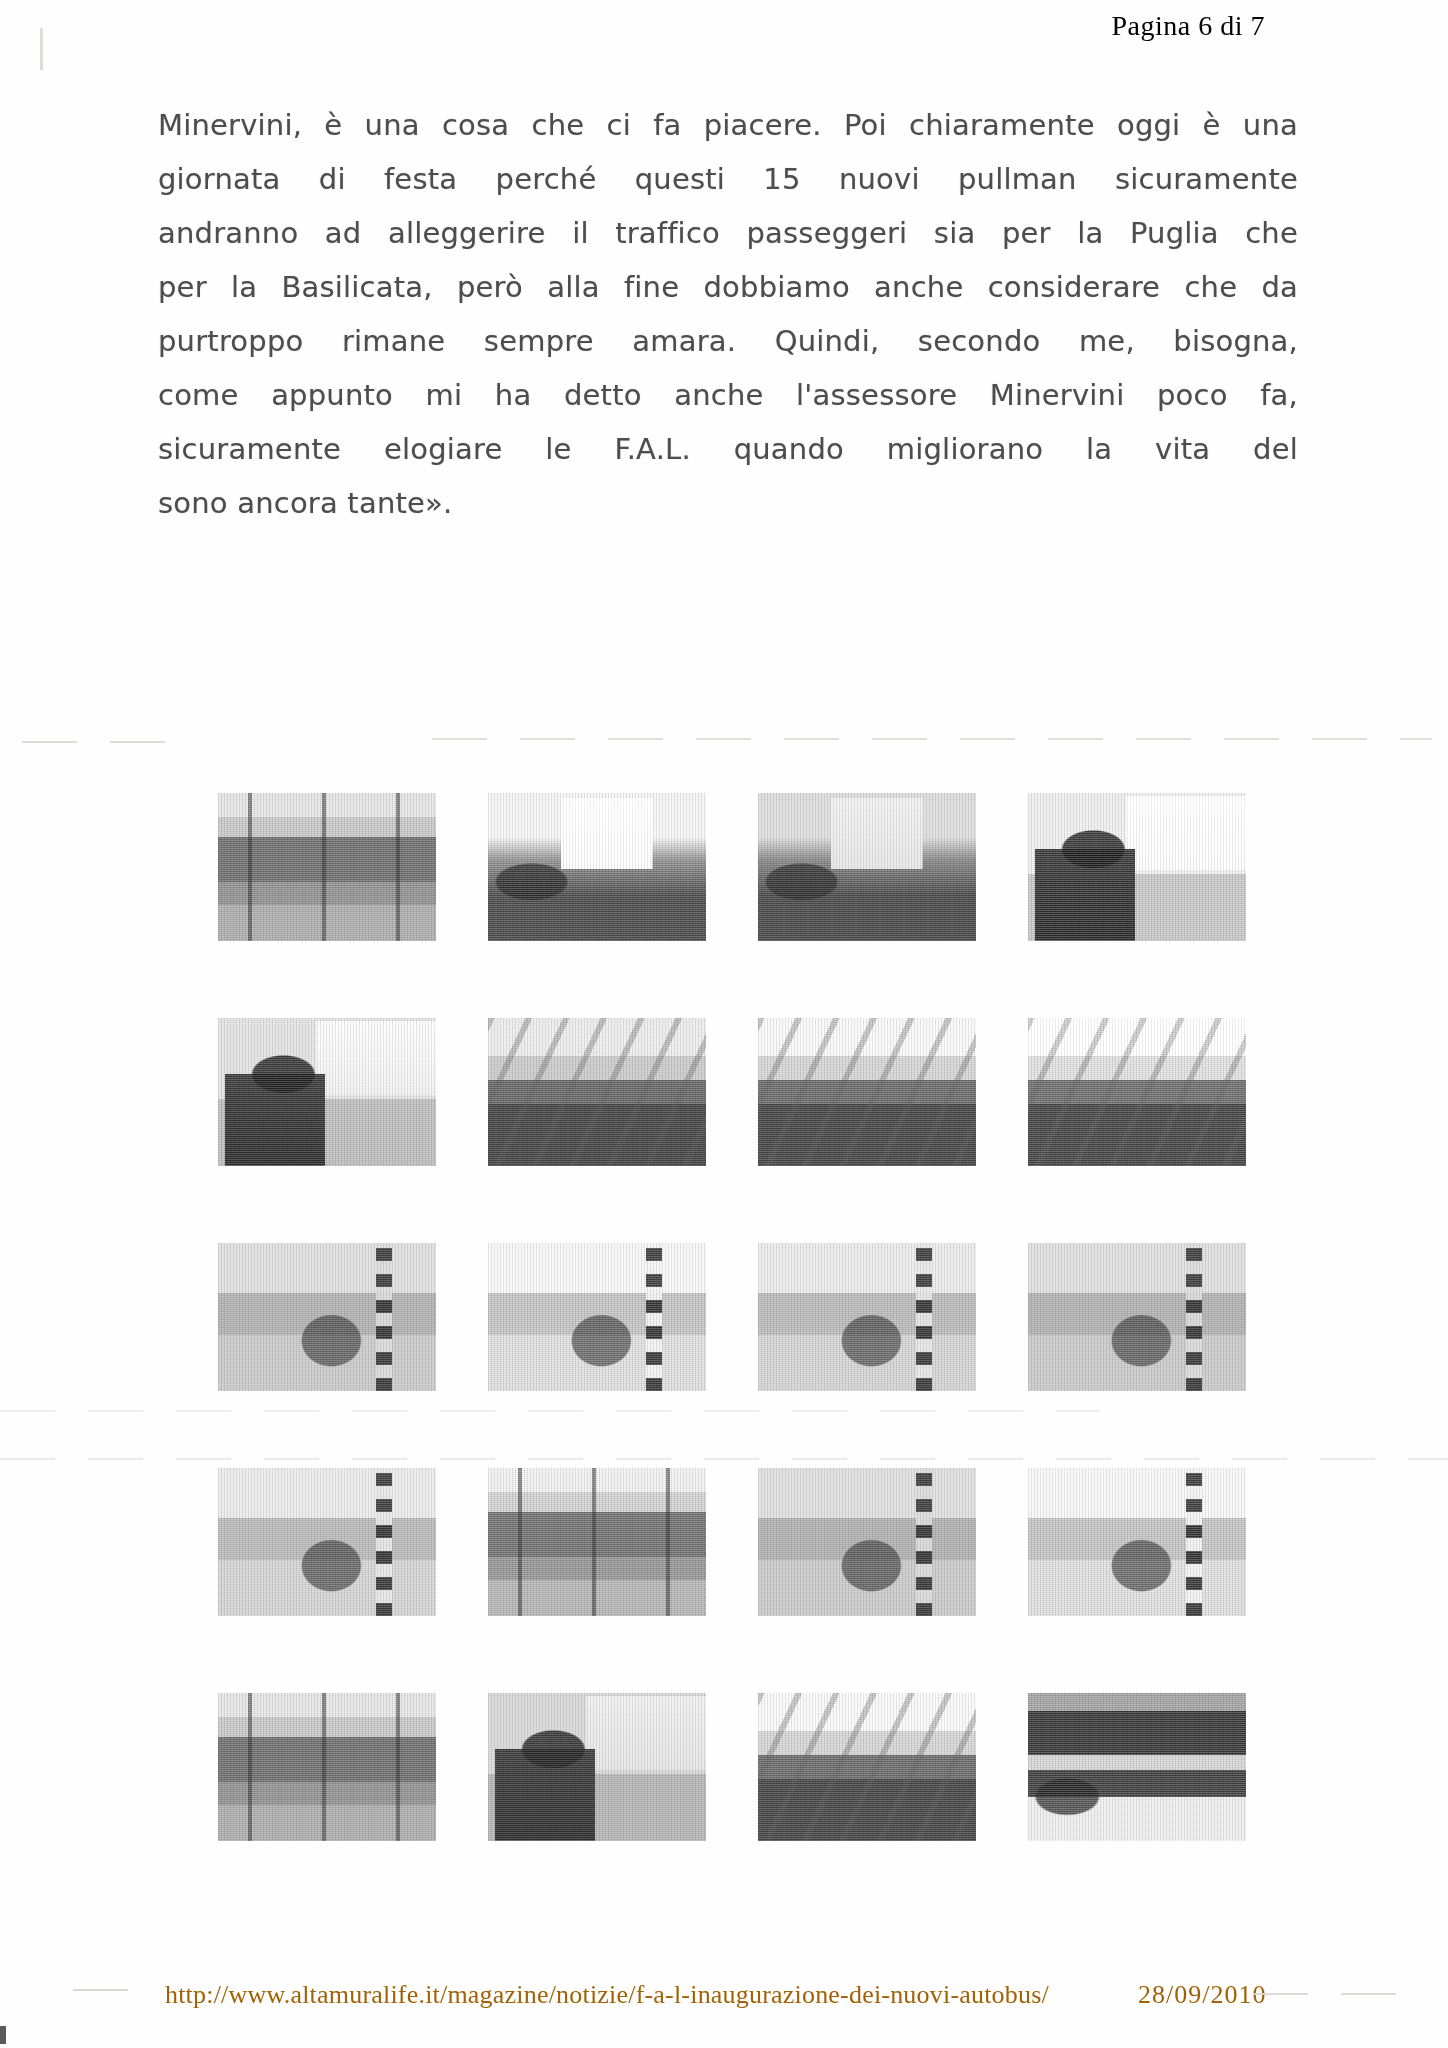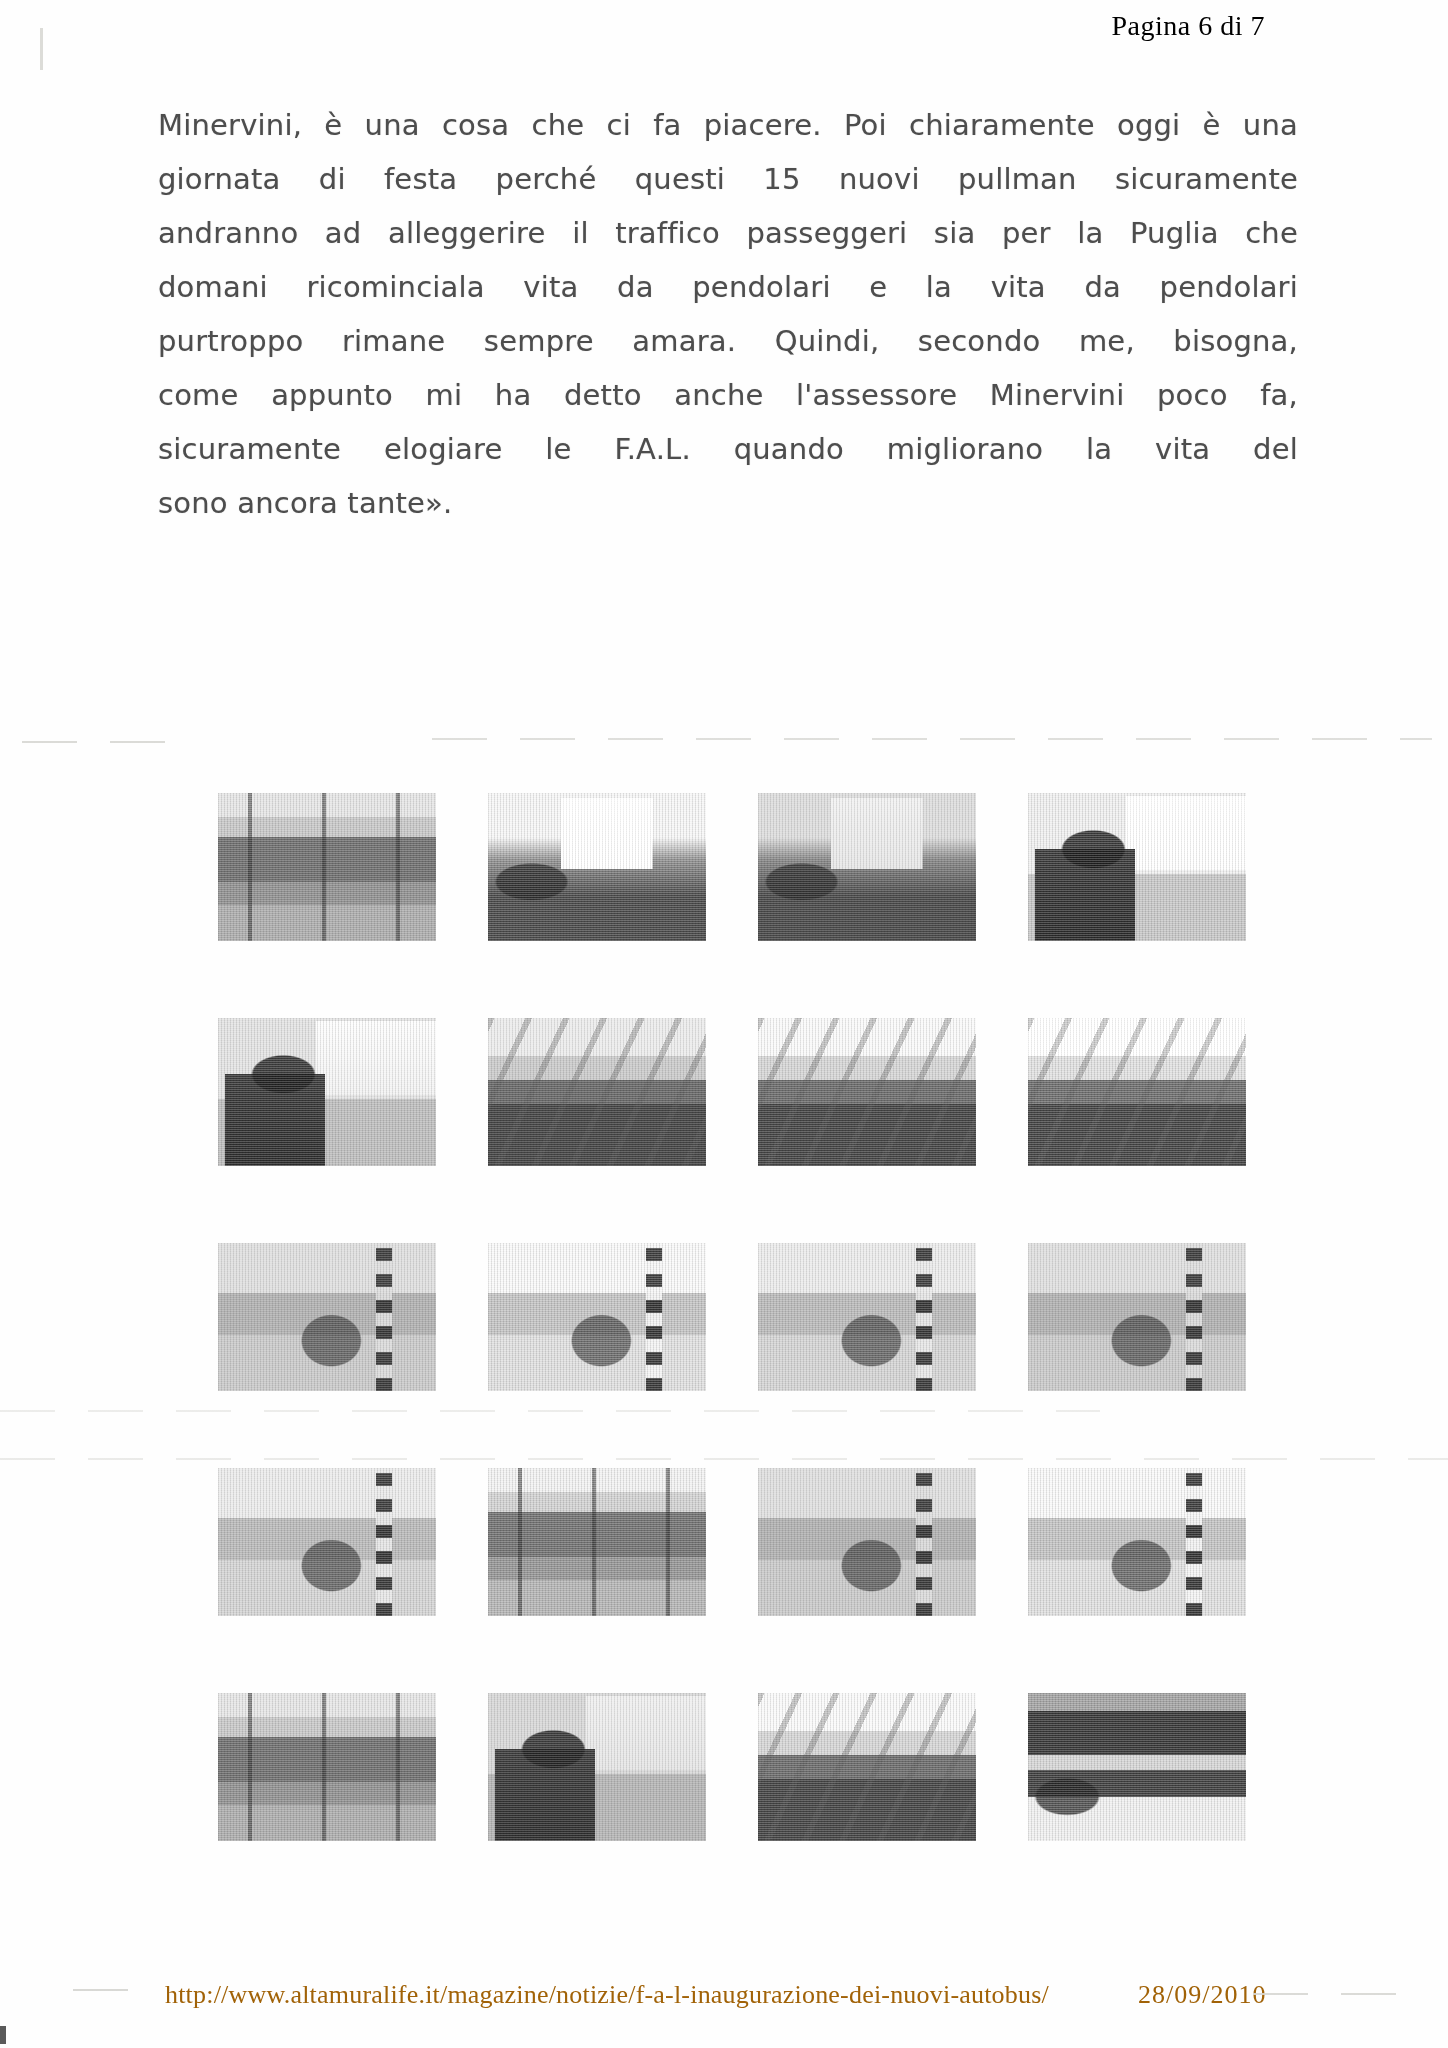--- a/index.html
+++ b/index.html
@@ -158,21 +158,21 @@
 <div class="page">
 
   <div class="page-indicator">Pagina 6 di 7</div>
 
   <div class="edge-mark-top"></div>
 
   <div class="article-text">
     <div class="tline">Minervini, è una cosa che ci fa piacere. Poi chiaramente oggi è una</div>
     <div class="tline">giornata di festa perché questi 15 nuovi pullman sicuramente</div>
     <div class="tline">andranno ad alleggerire il traffico passeggeri sia per la Puglia che</div>
-    <div class="tline">domani ricominciala vita da pendolari e la vita da pendolari</div>
+    <div class="tline">per la Basilicata, però alla fine dobbiamo anche considerare che da</div>
     <div class="tline">purtroppo rimane sempre amara. Quindi, secondo me, bisogna,</div>
     <div class="tline">come appunto mi ha detto anche l'assessore Minervini poco fa,</div>
     <div class="tline">sicuramente elogiare le F.A.L. quando migliorano la vita del</div>
     <div class="tline last">sono ancora tante».</div>
   </div>
 
   <div class="scanline sl-cap-left"></div>
   <div class="scanline sl-cap-right"></div>
 
 

